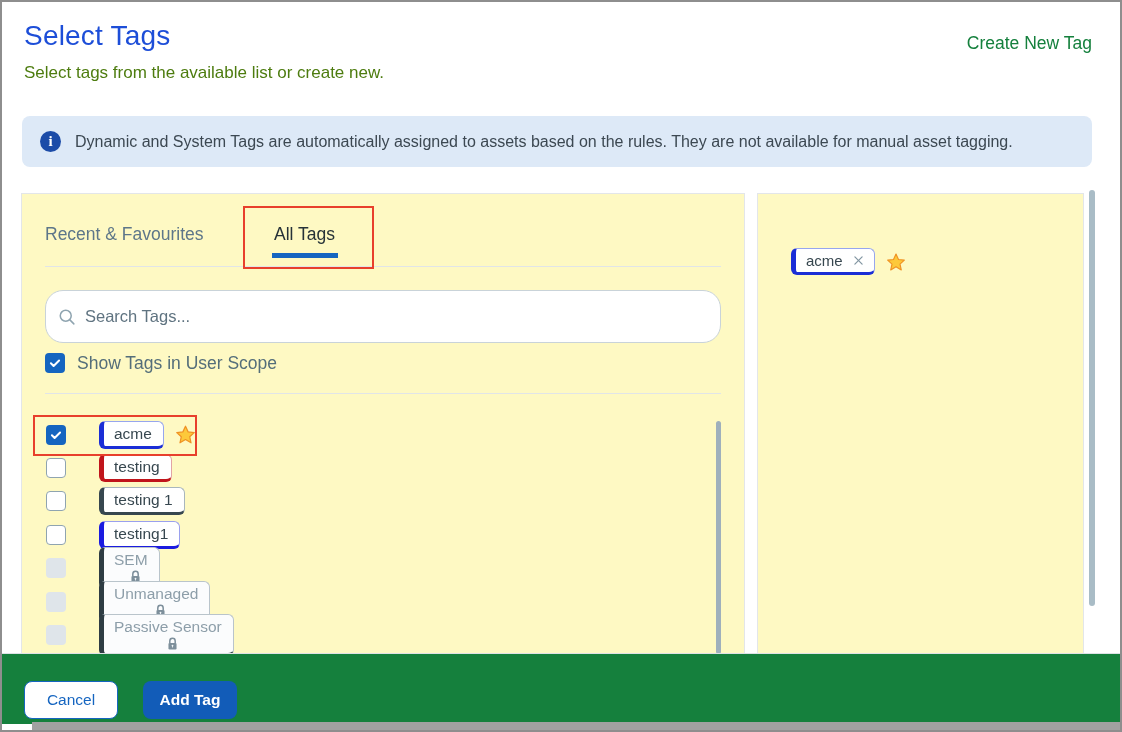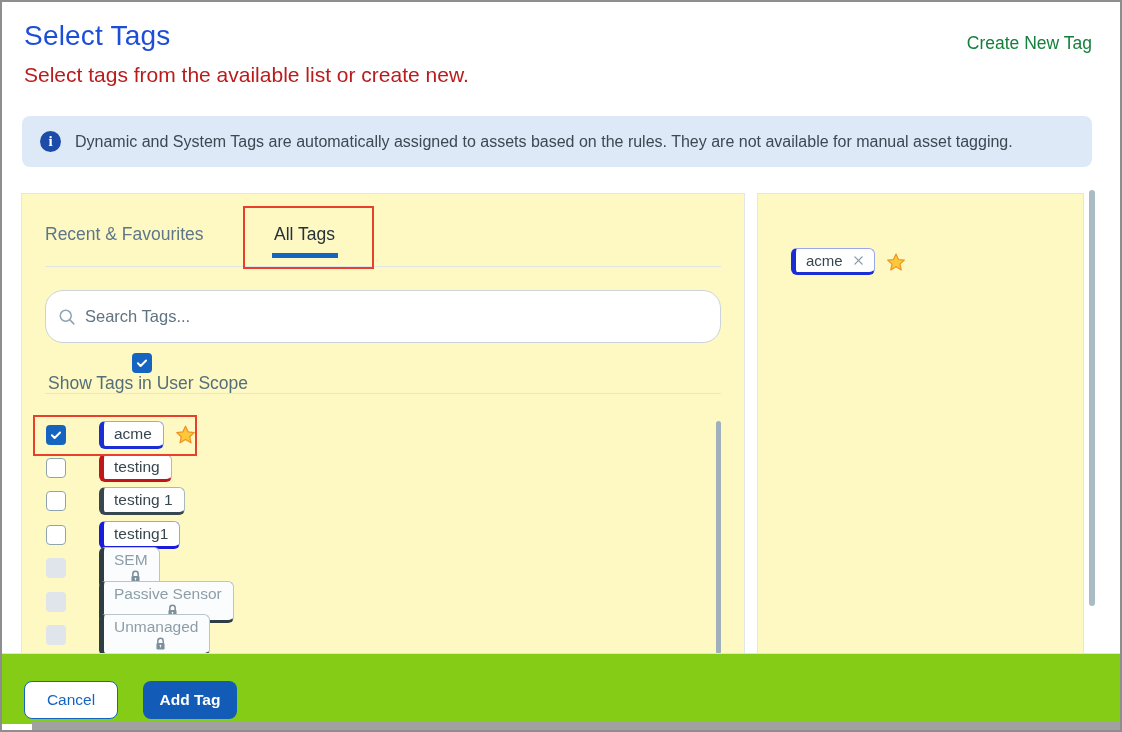--- a/index.html
+++ b/index.html
@@ -3,21 +3,21 @@
 <meta charset="utf-8">
 <style>
   * { margin:0; padding:0; box-sizing:border-box; }
   html,body { background:#fff; }
   body { font-family:"Liberation Sans", sans-serif; }
   .screen{ position:relative; width:1122px; height:732px; background:#fff;
            border:2px solid #8e8e8e; overflow:hidden; }
 
   
   .page-title{ position:absolute; left:22px; top:18px; font-size:28px; color:#1d4ed8; font-weight:400; letter-spacing:.2px;}
-  .page-subtitle{ position:absolute; left:22px; top:61px; font-size:21px; color:#b91c1c;}
+  .page-subtitle{ position:absolute; left:22px; top:61px; font-size:17px; color:#4d7c0f;}
   .create-link{ position:absolute; right:28px; top:31px; font-size:17.5px; color:#15803d; cursor:pointer;}
 
   
   .banner{ position:absolute; left:20px; top:114px; width:1070px; height:51px; background:#dde9f7;
            border-radius:8px; display:flex; align-items:center; padding:0 18px;}
   .info-icon{ width:21px; height:21px; border-radius:50%; background:#1c4ca8; color:#fff;
               font-family:"Liberation Serif", serif; font-weight:700; font-size:15px;
               display:flex; align-items:center; justify-content:center; flex:0 0 auto;}
   .banner-text{ margin-left:14px; font-size:16px; color:#3c4852;}
 
@@ -34,21 +34,21 @@
   .tabs-divider{ position:absolute; left:23px; right:23px; top:72px; border-top:1px solid #e1e5e8;}
 
   
   .search-box{ position:absolute; left:23px; top:96px; width:676px; height:53px; border:1px solid #c9d3d9;
                border-radius:18px; display:flex; align-items:center; padding:0 12px; background:#fff;}
   .search-box input{ border:none; outline:none; flex:1; margin-left:9px; font-size:16.5px; color:#455a64;
                      font-family:"Liberation Sans", sans-serif; background:transparent;}
   .search-box input::placeholder{ color:#5f7380; opacity:1;}
 
   
-  .scope-row{ position:absolute; left:14px; top:159px; display:flex; align-items:center;flex-direction:column;}
+  .scope-row{ position:absolute; left:23px; top:159px; display:flex; align-items:flex-start;}
   .scope-label{ margin-left:12px; font-size:17.5px; color:#546e7a;}
   .list-divider{ position:absolute; left:23px; right:23px; top:199px; border-top:1px solid #e1e5e8;}
 
   
   .cb{ width:20px; height:20px; border-radius:4px; flex:0 0 auto; display:flex; align-items:center; justify-content:center;}
   .cb.checked{ background:#1565c0; cursor:pointer;}
   .cb.unchecked{ background:#fff; border:1.7px solid #8fa4b0; cursor:pointer;}
   .cb.disabled{ background:#dfe5ea; cursor:default;}
 
   
@@ -74,21 +74,21 @@
   
   .selected-row{ position:absolute; left:33px; top:54px; display:flex; align-items:center;}
   .sel-chip{ display:inline-flex; align-items:center; background:#fff; border-style:solid;
              border-width:1px 1px 3px 5px; border-radius:6px; padding:2px 9px 2px 10px;
              font-size:15px; color:#37474f; line-height:19px;}
   .sel-chip .remove{ margin-left:9px; display:inline-flex; cursor:pointer;}
 
   
   .footer-divider{ position:absolute; left:0; right:0; top:651px; border-top:1px solid #dde2e6;
                    box-shadow:0 1px 0 #f2f4f6;}
-  .footer{ position:absolute; left:0; right:0; top:652px; height:70px; background:#84cc16;}
+  .footer{ position:absolute; left:0; right:0; top:652px; height:70px; background:#15803d;}
   .btn{ position:absolute; top:27px; width:94px; height:38px; border-radius:8px; font-size:15.5px;
         display:flex; align-items:center; justify-content:center; cursor:pointer;
         font-family:"Liberation Sans", sans-serif;}
   .btn-cancel{ left:22px; background:#fff; border:1.6px solid #1565c0; color:#1565c0; font-weight:500;}
   .btn-add{ left:141px; background:#125cb8; border:none; color:#fff; font-weight:700;}
   .bottom-strip{ position:absolute; left:30px; right:0; top:720px; height:8px; background:#a1a1a1;}
 </style>
 </head>
 <body>
 
@@ -177,47 +177,47 @@
               <circle cx="12" cy="16" r="1.7" fill="#f3f6f8"></circle>
                 <rect x="11.2" y="16" width="1.6" height="3.4" fill="#f3f6f8"></rect>
             </svg>
           </span>
         </span>
       </div>
 
       <div class="tag-row">
         <span class="cb disabled"></span>
         <span class="chip locked" style="border-color: rgb(185, 196, 203) rgb(185, 196, 203) rgb(46, 60, 67) rgb(46, 60, 67);">
+          <span>Unmanaged</span>
+          <span class="lock">
+            <svg width="13" height="14" viewBox="0 0 24 26">
+              <path d="M7 11V7.5a5 5 0 0 1 10 0V11" fill="none" stroke="#7d8f9b" stroke-width="2.8"></path>
+              <rect x="4.5" y="11" width="15" height="12" rx="2.2" fill="#7d8f9b"></rect>
+              <circle cx="12" cy="16" r="1.7" fill="#f3f6f8"></circle>
+                <rect x="11.2" y="16" width="1.6" height="3.4" fill="#f3f6f8"></rect>
+            </svg>
+          </span>
+        </span>
+      </div>
+
+      <div class="tag-row">
+        <span class="cb disabled"></span>
+        <span class="chip locked" style="border-color: rgb(185, 196, 203) rgb(185, 196, 203) rgb(46, 60, 67) rgb(46, 60, 67);">
           <span>Passive Sensor</span>
           <span class="lock">
             <svg width="13" height="14" viewBox="0 0 24 26">
               <path d="M7 11V7.5a5 5 0 0 1 10 0V11" fill="none" stroke="#7d8f9b" stroke-width="2.8"></path>
               <rect x="4.5" y="11" width="15" height="12" rx="2.2" fill="#7d8f9b"></rect>
               <circle cx="12" cy="16" r="1.7" fill="#f3f6f8"></circle>
                 <rect x="11.2" y="16" width="1.6" height="3.4" fill="#f3f6f8"></rect>
             </svg>
           </span>
         </span>
       </div>
 
-      <div class="tag-row">
-        <span class="cb disabled"></span>
-        <span class="chip locked" style="border-color: rgb(185, 196, 203) rgb(185, 196, 203) rgb(46, 60, 67) rgb(46, 60, 67);">
-          <span>Unmanaged</span>
-          <span class="lock">
-            <svg width="13" height="14" viewBox="0 0 24 26">
-              <path d="M7 11V7.5a5 5 0 0 1 10 0V11" fill="none" stroke="#7d8f9b" stroke-width="2.8"></path>
-              <rect x="4.5" y="11" width="15" height="12" rx="2.2" fill="#7d8f9b"></rect>
-              <circle cx="12" cy="16" r="1.7" fill="#f3f6f8"></circle>
-                <rect x="11.2" y="16" width="1.6" height="3.4" fill="#f3f6f8"></rect>
-            </svg>
-          </span>
-        </span>
-      </div>
-
     </div>
   </div>
 
   <div class="panel right-panel">
     <div class="selected-row">
       <span class="sel-chip" style="border-color: rgb(151, 166, 238) rgb(151, 166, 238) rgb(27, 46, 214) rgb(27, 46, 214);">
         <span>acme</span>
         <span class="remove">
           <svg width="13" height="13" viewBox="0 0 18 18">
             <line x1="4" y1="4" x2="14" y2="14" stroke="#8296a2" stroke-width="1.7" stroke-linecap="round"></line>

